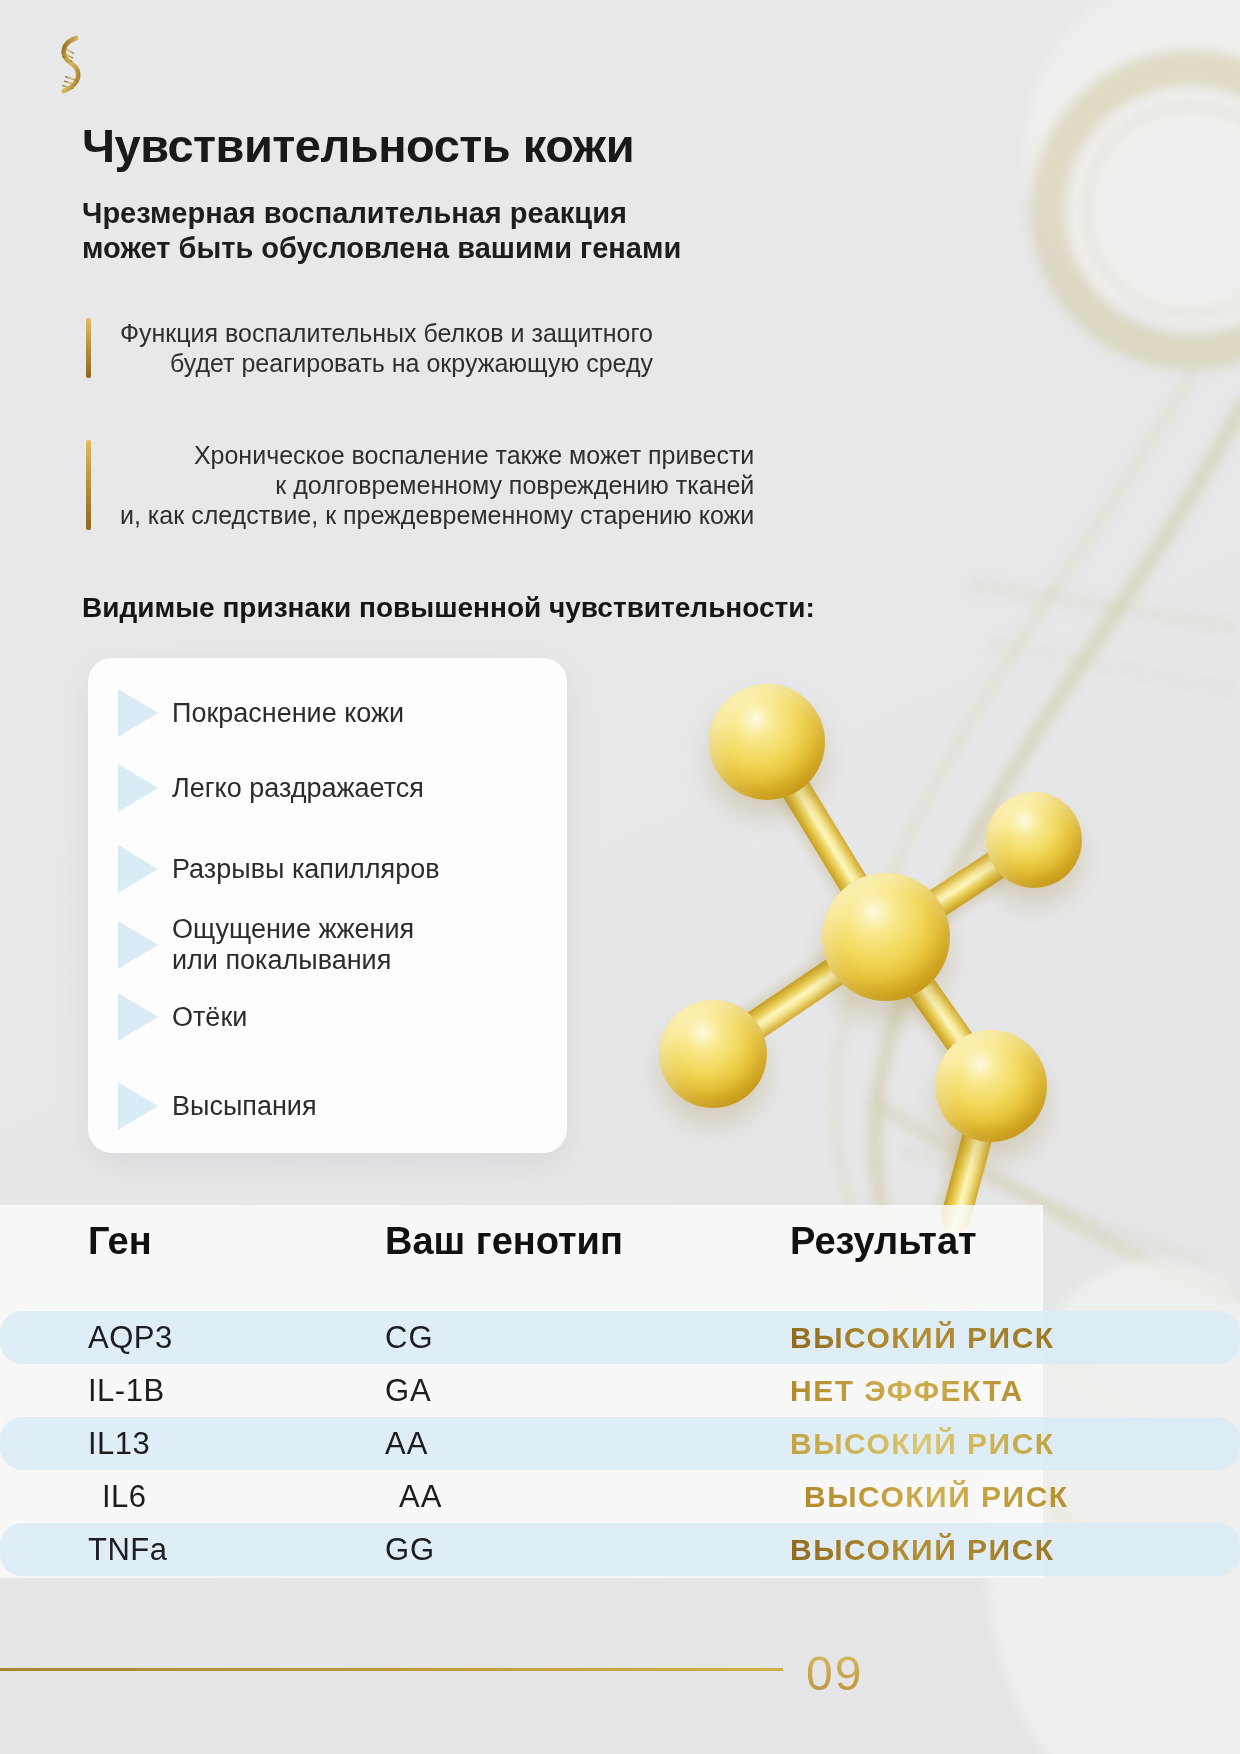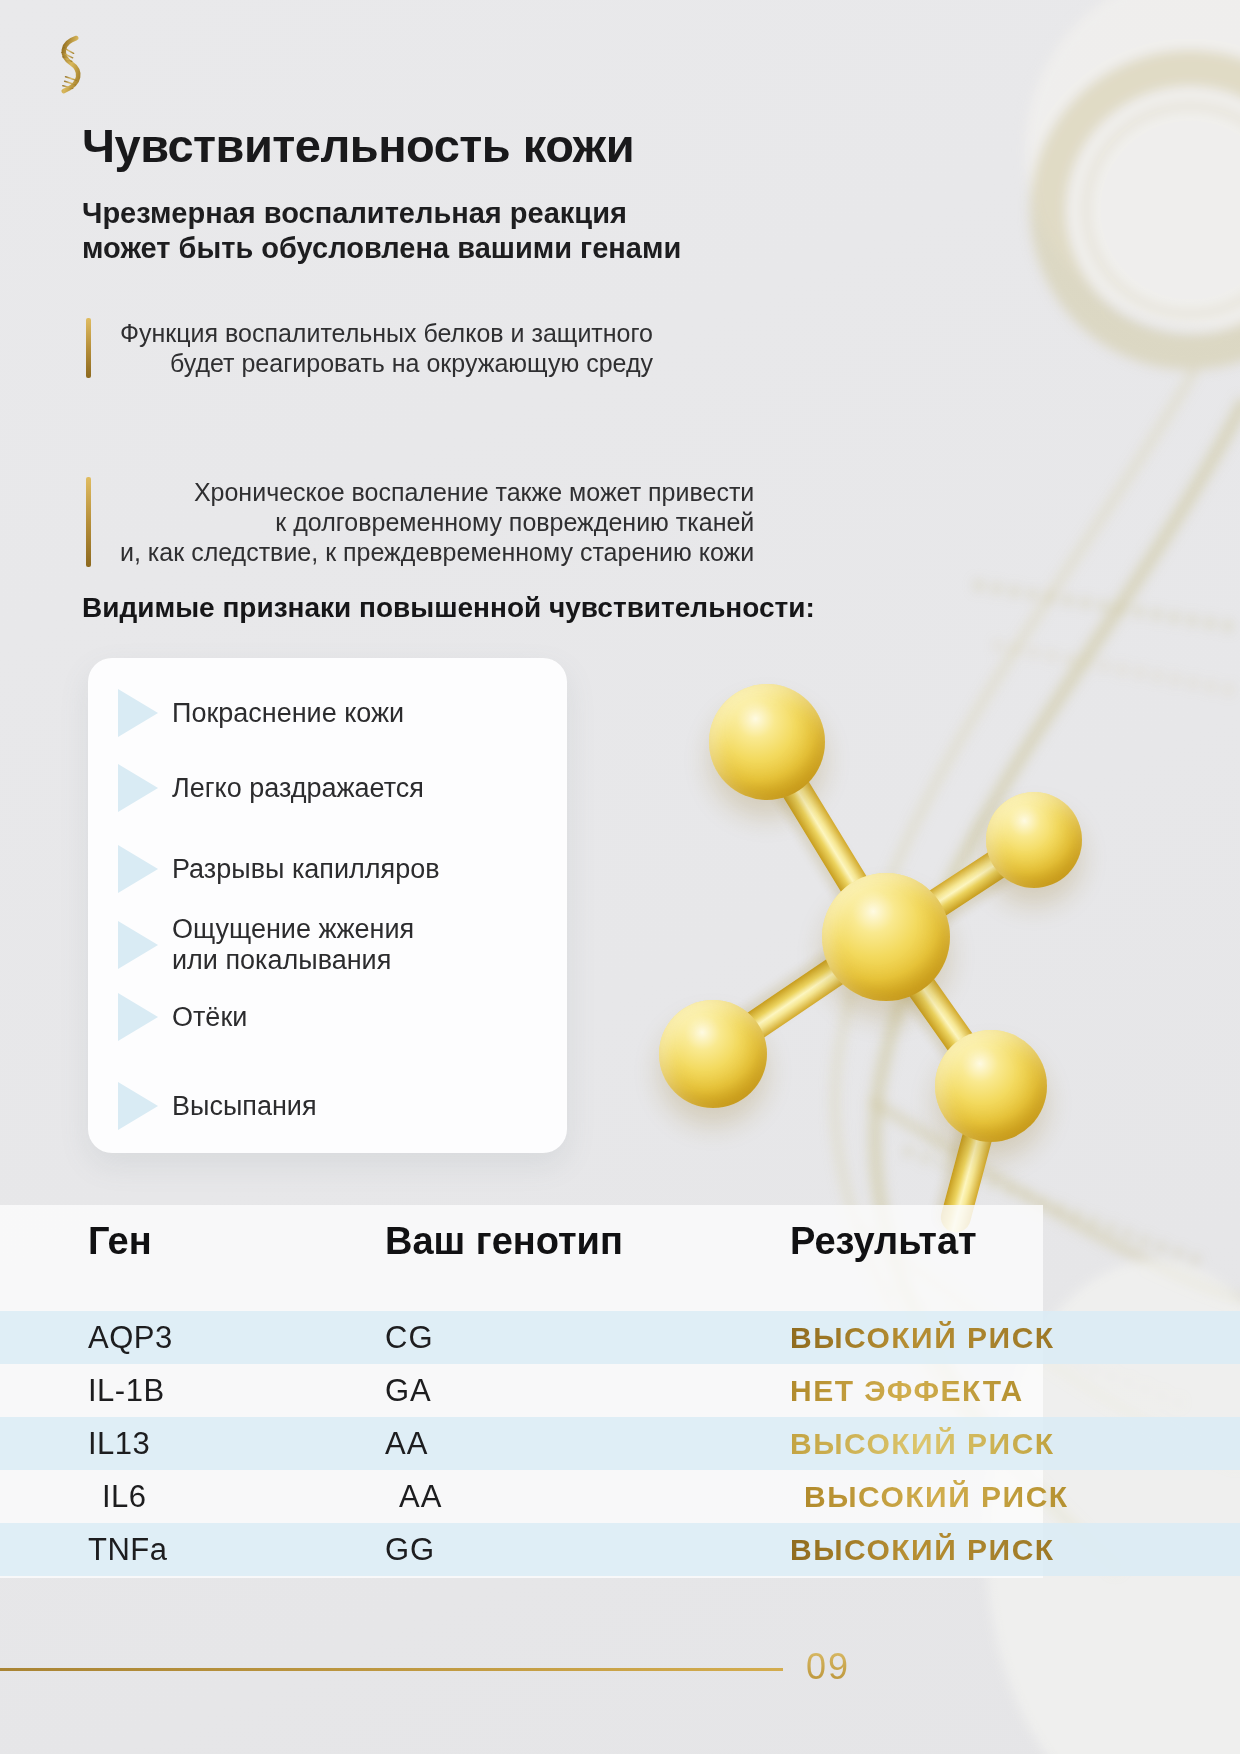--- a/index.html
+++ b/index.html
@@ -19,21 +19,21 @@
     position:absolute;left:82px;top:118px;width:900px;z-index:3;
     font-size:47px;font-weight:800;letter-spacing:-0.5px;color:#19191b;
   }
   .subtitle{
     position:absolute;left:82px;top:196px;width:800px;z-index:3;
     font-size:29px;font-weight:700;line-height:35px;color:#1d1d1f;
   }
   
   .para{position:absolute;left:86px;display:flex;z-index:3;text-align:right;}
   .para-1{top:318px;}
-  .para-2{top:440px;margin-top:37px;}
+  .para-2{top:440px;}
   .gold-bar{
     width:5px;align-self:stretch;border-radius:2px;
     background:linear-gradient(180deg,#e0bc61 0%,#b68f3a 50%,#8d691f 100%);
   }
   .para-text{margin-left:29px;font-size:25px;line-height:30px;font-weight:400;color:#2f2f31;}
   
   .signs-heading{
     position:absolute;left:82px;top:592px;width:900px;z-index:3;
     font-size:28px;font-weight:700;color:#161618;
   }
@@ -76,40 +76,40 @@
   .rod-d{left:886px;top:922px;width:182px;transform:rotate(54.8deg);}
   .rod-e{left:991px;top:1071px;width:151px;transform:rotate(105deg);}
   
   .table-band{
     position:absolute;left:0;top:1205px;width:1043px;height:373px;z-index:4;
     background:rgba(251,252,252,0.84);
   }
   .th{position:absolute;top:15px;font-size:38px;font-weight:800;color:#111113;}
   .th-gene{left:88px;} .th-genotype{left:385px;} .th-result{left:790px;}
   .t-row{position:absolute;left:0;width:1240px;height:53px;}
-  .t-row.blue{background:rgba(219,236,245,0.88);}
+  .t-row.blue{background:rgba(219,236,245,0.88);border-radius:22px;}
   .tr-0{top:106px;} .tr-1{top:159px;} .tr-2{top:212px;} .tr-3{top:265px;margin-left:14px;} .tr-4{top:318px;}
   .cell{position:absolute;line-height:53px;font-size:31px;}
   .cell-gene{left:88px;font-weight:300;letter-spacing:0.5px;color:#1d1d1f;}
   .cell-genotype{left:385px;font-weight:300;letter-spacing:1px;color:#1d1d1f;}
   .cell-result{
     left:790px;font-size:30px;font-weight:600;letter-spacing:1.5px;
     -webkit-background-clip:text;background-clip:text;color:transparent;
   }
   .lvl-dark{background-image:linear-gradient(92deg,#8f6b1e 0%,#b78f33 45%,#9c7826 100%);}
   .lvl-mid{background-image:linear-gradient(92deg,#b18a2c 0%,#d1ae4e 50%,#b4902f 100%);}
   .lvl-light{background-image:linear-gradient(92deg,#c3a342 0%,#dcc66e 50%,#c0a23f 100%);}
   
   .footer-line{
     position:absolute;left:0;top:1668px;width:783px;height:3px;z-index:3;
     background:linear-gradient(90deg,#a98434,#d3ac4e);
   }
   .page-num{
     position:absolute;left:806px;top:1646px;z-index:3;
-    font-size:36px;font-weight:400;letter-spacing:2px;
+    font-size:48px;font-weight:400;letter-spacing:2px;
     background-image:linear-gradient(180deg,#dcbe6a 0%,#b78f33 100%);
     -webkit-background-clip:text;background-clip:text;color:transparent;
   }
 </style>
 </head>
 <body>
 
 <div class="page">
 
   <svg class="bg-decor" width="1240" height="1754" viewBox="0 0 1240 1754">

